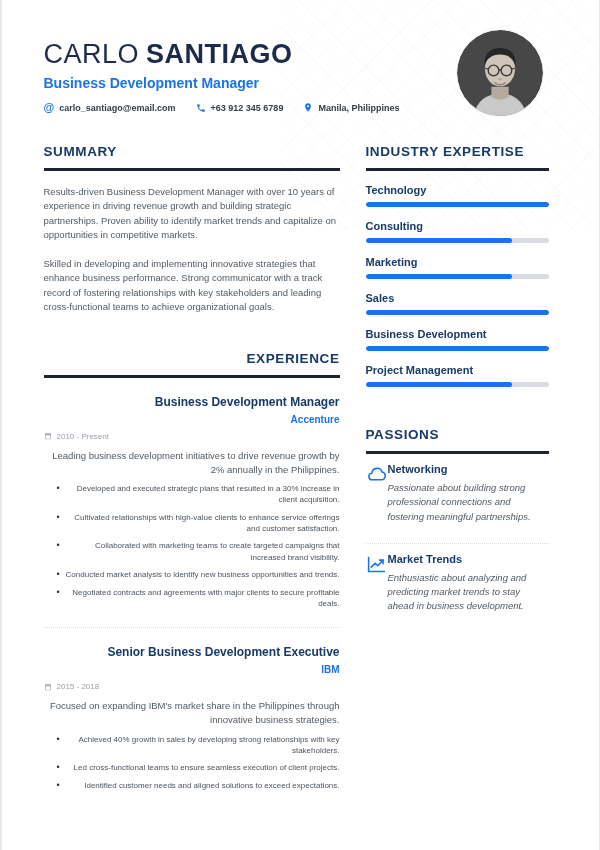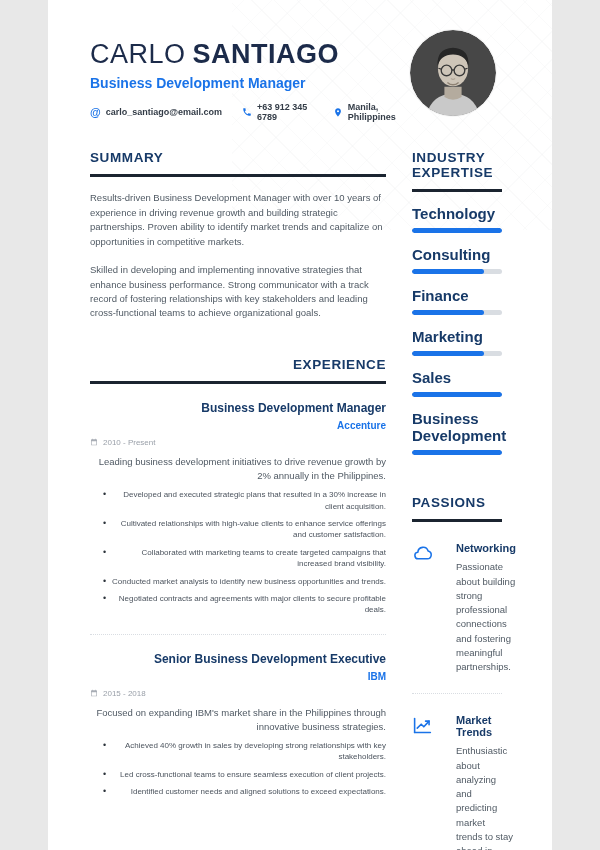--- a/index.html
+++ b/index.html
@@ -1,18 +1,18 @@
 <!DOCTYPE html>
 <html><head>
 <meta charset="utf-8">
 <style>
   * { margin:0; padding:0; box-sizing:border-box; }
   html,body { background:#e8e8e8; }
   .page {
-    width:504px; height:850px; background:#ffffff; position:relative; overflow:hidden;
+    width:597px; height:850px; background:#ffffff; position:relative; overflow:hidden;
     font-family:"Liberation Sans", sans-serif; margin:0 auto;
   }
   .bg-pattern {
     position:absolute; top:0; right:0; width:320px; height:230px; pointer-events:none;
     background:
       repeating-linear-gradient(45deg, rgba(120,130,140,0.05) 0 1px, transparent 1px 16px),
       repeating-linear-gradient(-45deg, rgba(120,130,140,0.04) 0 1px, transparent 1px 20px);
     opacity:.7;
   }
   .content { position:relative; padding:30px 50px 0 42px; }
@@ -52,30 +52,30 @@
   .dates { margin-top:7px; display:flex; align-items:center; gap:5px; font-size:8px; color:#999fa8; }
   .dates .ic { color:#a8adb5; display:flex; }
   .job-summary { margin-top:8px; font-size:9.5px; line-height:1.5; color:#505a64; }
   ul.bullets { margin-top:4px; padding-left:22px; list-style:none; }
   li.bullet { position:relative; margin-top:6px; font-size:8px; line-height:1.42; color:#4c545e; }
   li.bullet::before { content:"•"; position:absolute; left:-9px; top:-1px; font-size:9px; color:#2c333b; }
 
   
   .skill { margin-top:13px; }
   .skills-wrap { margin-top:5px; }
-  .skill-name { font-size:15px; font-weight:700; color:#173a68; }
+  .skill-name { font-size:11px; font-weight:700; color:#173a68; }
   .skill-track { height:5px; border-radius:3px; background:#d9dde2; margin-top:6px; overflow:hidden; }
   .skill-fill { height:100%; border-radius:3px; background:#1a73e8; }
 
   
   .section-passions { margin-top:40px; }
-  .passion { display:flex; gap:22px; margin-top:20px; align-items:flex-start; }
+  .passion { display:flex; gap:0; margin-top:9px; align-items:flex-start; }
   .passion-icon { width:22px; flex-shrink:0; color:#1a73e8; padding-top:1px; }
   .passion-title { font-size:11px; font-weight:700; color:#173a68; }
-  .passion-text { margin-top:6px; font-size:9.5px; line-height:1.5; color:#505a64; }
+  .passion-text { margin-top:6px; font-size:9.5px; line-height:1.5; color:#505a64;font-style:italic; }
   .passion-divider { border-top:1px dotted #d9dde2; margin-top:19px; }
 </style>
 </head>
 <body>
 
 <div class="page">
   <div class="bg-pattern"></div>
   <div class="content">
 
     <div class="header">
@@ -209,48 +209,48 @@
                 </div>
               </div>
 
               <div class="skill">
                 <div class="skill-name">Consulting</div>
                 <div class="skill-track">
                   <div class="skill-fill" style="width: 80%;"></div>
                 </div>
               </div>
 
-              <div class="skill">
-                <div class="skill-name">Finance</div>
+
+              <div class="skill">
+                <div class="skill-name">Marketing</div>
                 <div class="skill-track">
                   <div class="skill-fill" style="width: 80%;"></div>
                 </div>
               </div>
 
               <div class="skill">
-                <div class="skill-name">Marketing</div>
+                <div class="skill-name">Sales</div>
+                <div class="skill-track">
+                  <div class="skill-fill" style="width: 100%;"></div>
+                </div>
+              </div>
+
+              <div class="skill">
+                <div class="skill-name">Business Development</div>
+                <div class="skill-track">
+                  <div class="skill-fill" style="width: 100%;"></div>
+                </div>
+              </div>
+
+              <div class="skill">
+                <div class="skill-name">Project Management</div>
                 <div class="skill-track">
                   <div class="skill-fill" style="width: 80%;"></div>
                 </div>
               </div>
-
-              <div class="skill">
-                <div class="skill-name">Sales</div>
-                <div class="skill-track">
-                  <div class="skill-fill" style="width: 100%;"></div>
-                </div>
-              </div>
-
-              <div class="skill">
-                <div class="skill-name">Business Development</div>
-                <div class="skill-track">
-                  <div class="skill-fill" style="width: 100%;"></div>
-                </div>
-              </div>
-
 
           </div>
         </section>
 
         <section class="section-passions">
           <div class="section-heading">PASSIONS</div>
           <div class="rule"></div>
 
           <div class="passion">
             <span class="passion-icon">

